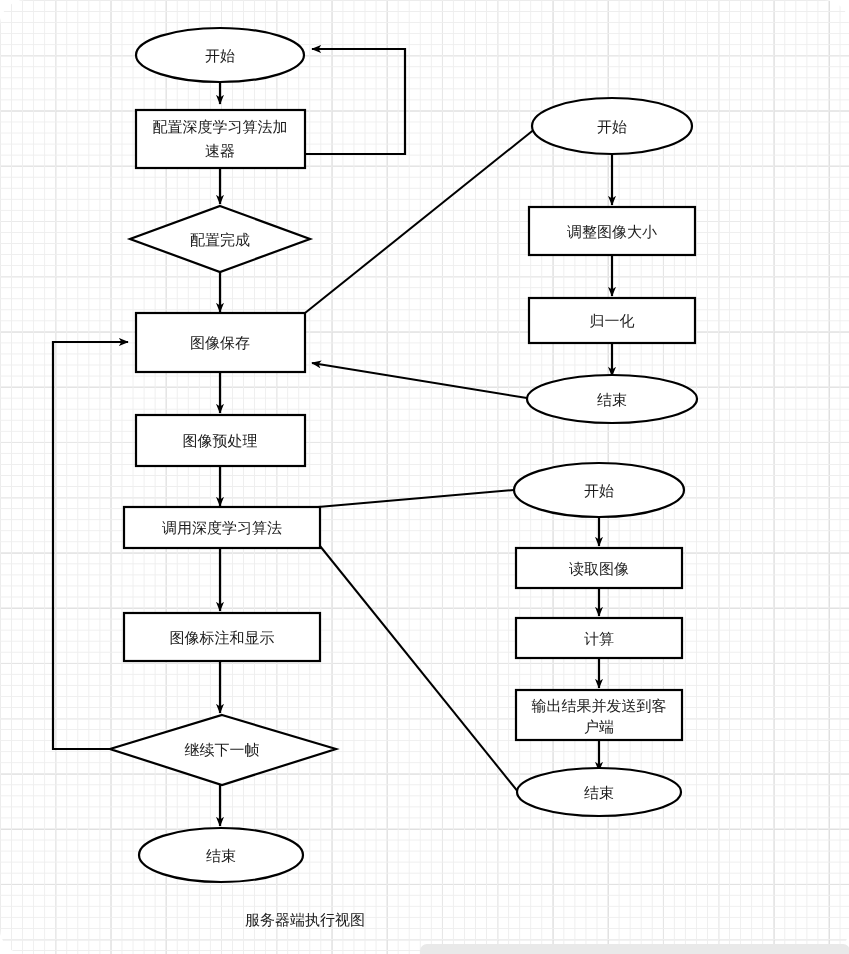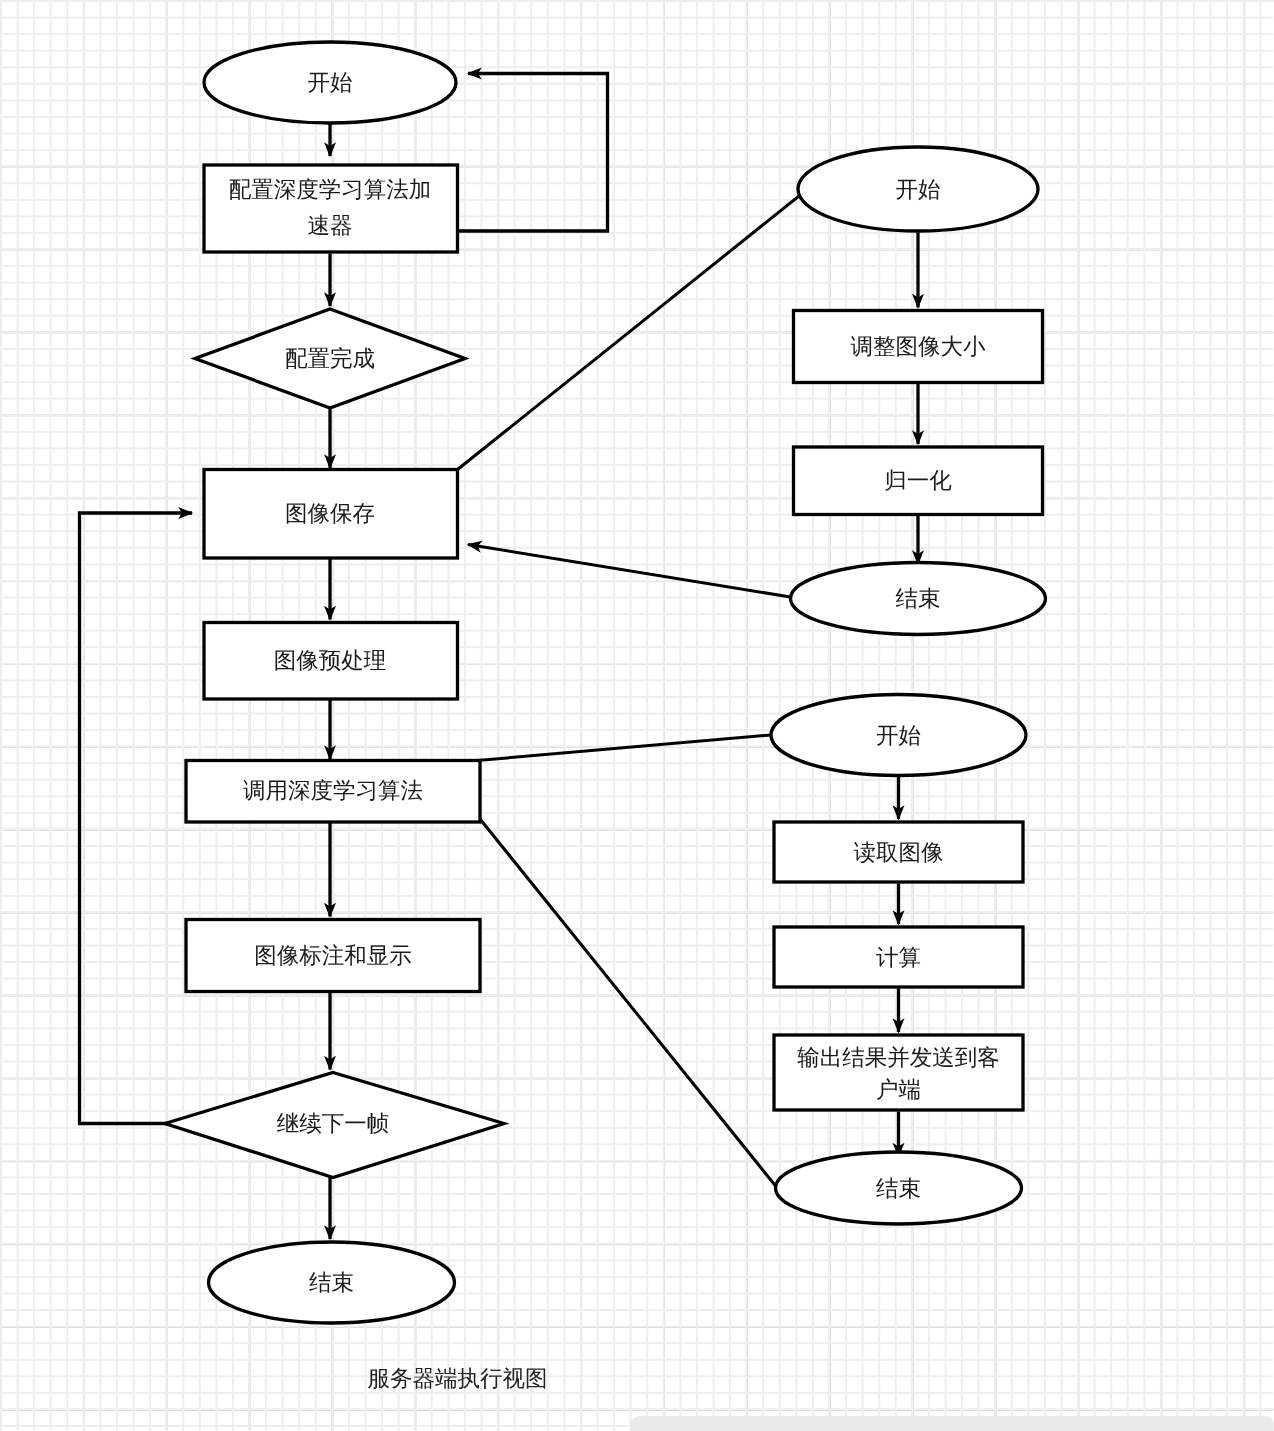--- a/index.html
+++ b/index.html
@@ -22,20 +22,21 @@
       linear-gradient(to right, #eeeeee 1px, transparent 1px),
       linear-gradient(to bottom, #eeeeee 1px, transparent 1px),
       linear-gradient(to right, #c8c8c8 1px, transparent 1px),
       linear-gradient(to bottom, #c8c8c8 1px, transparent 1px);
     background-size:
       11.05px 11.05px,
       11.05px 11.05px,
       55.25px 55.25px,
       55.25px 55.25px;
     background-position: 0 0, 0 0, 0 0, 0 0;
+    border-radius: 25px;
   }
   #flow {
     position: absolute;
     left: 0;
     top: 0;
     width: 849px;
     height: 954px;
   }
   .node-shape {
     fill: #ffffff;

